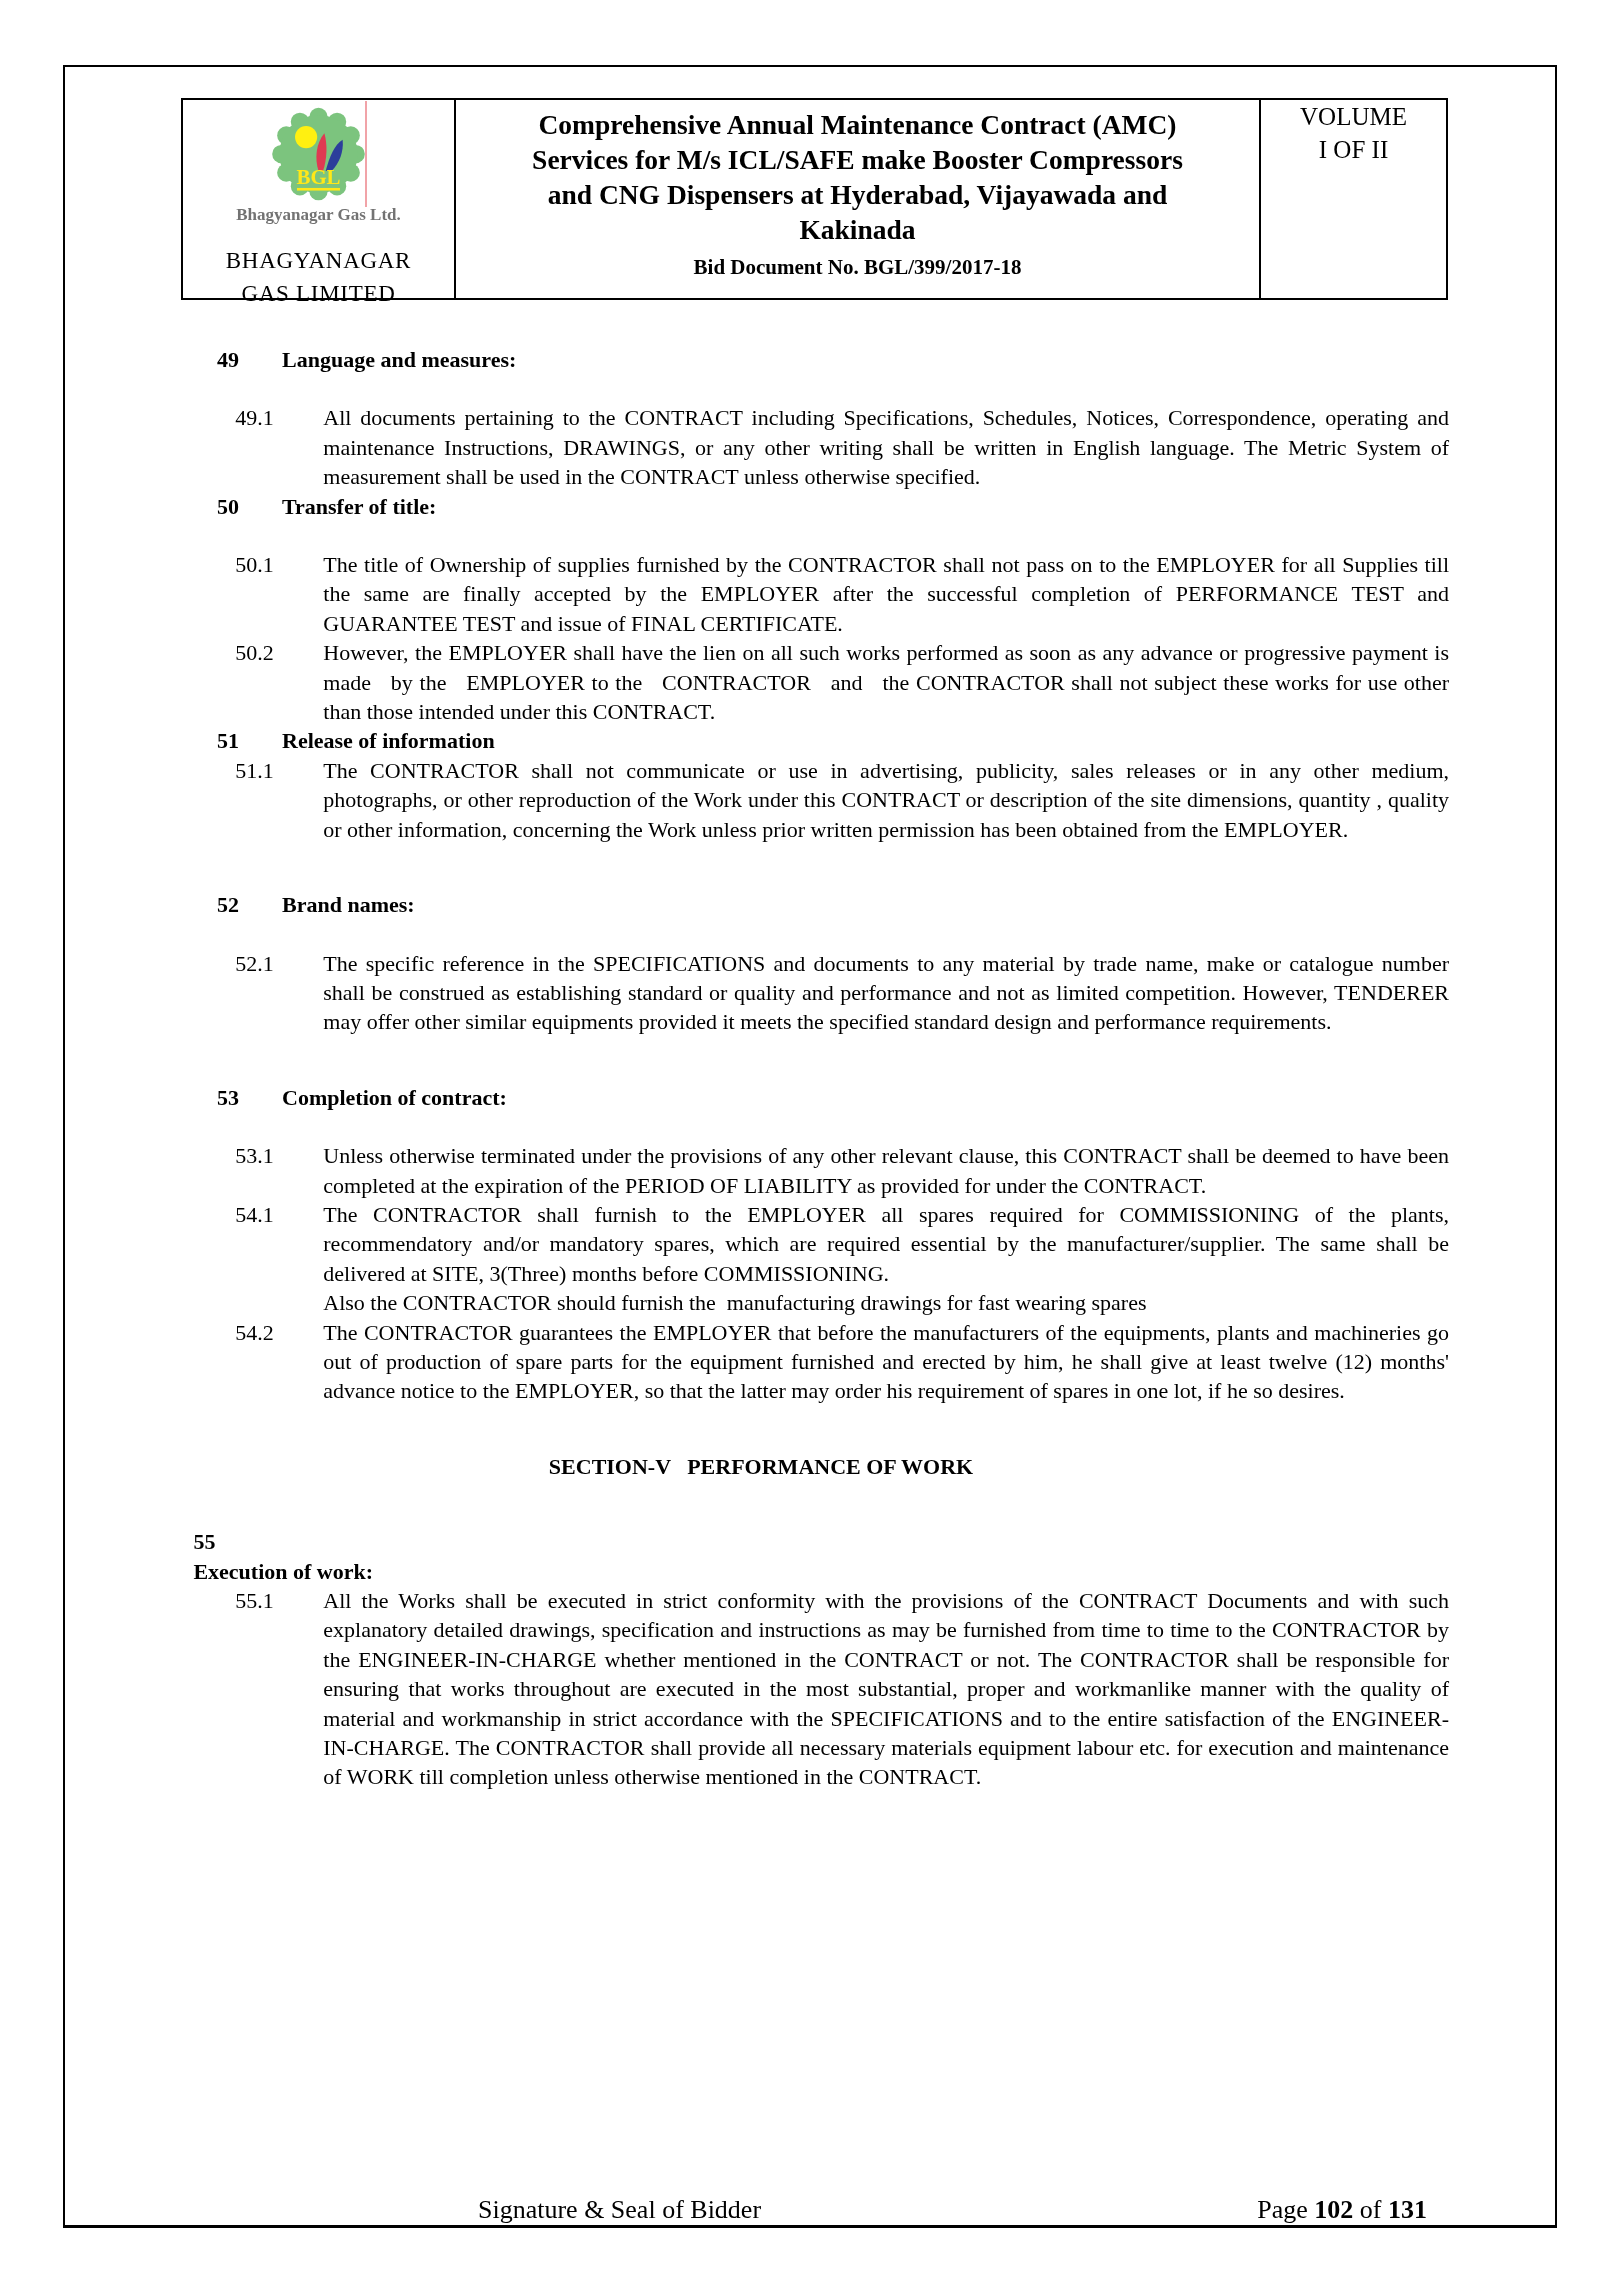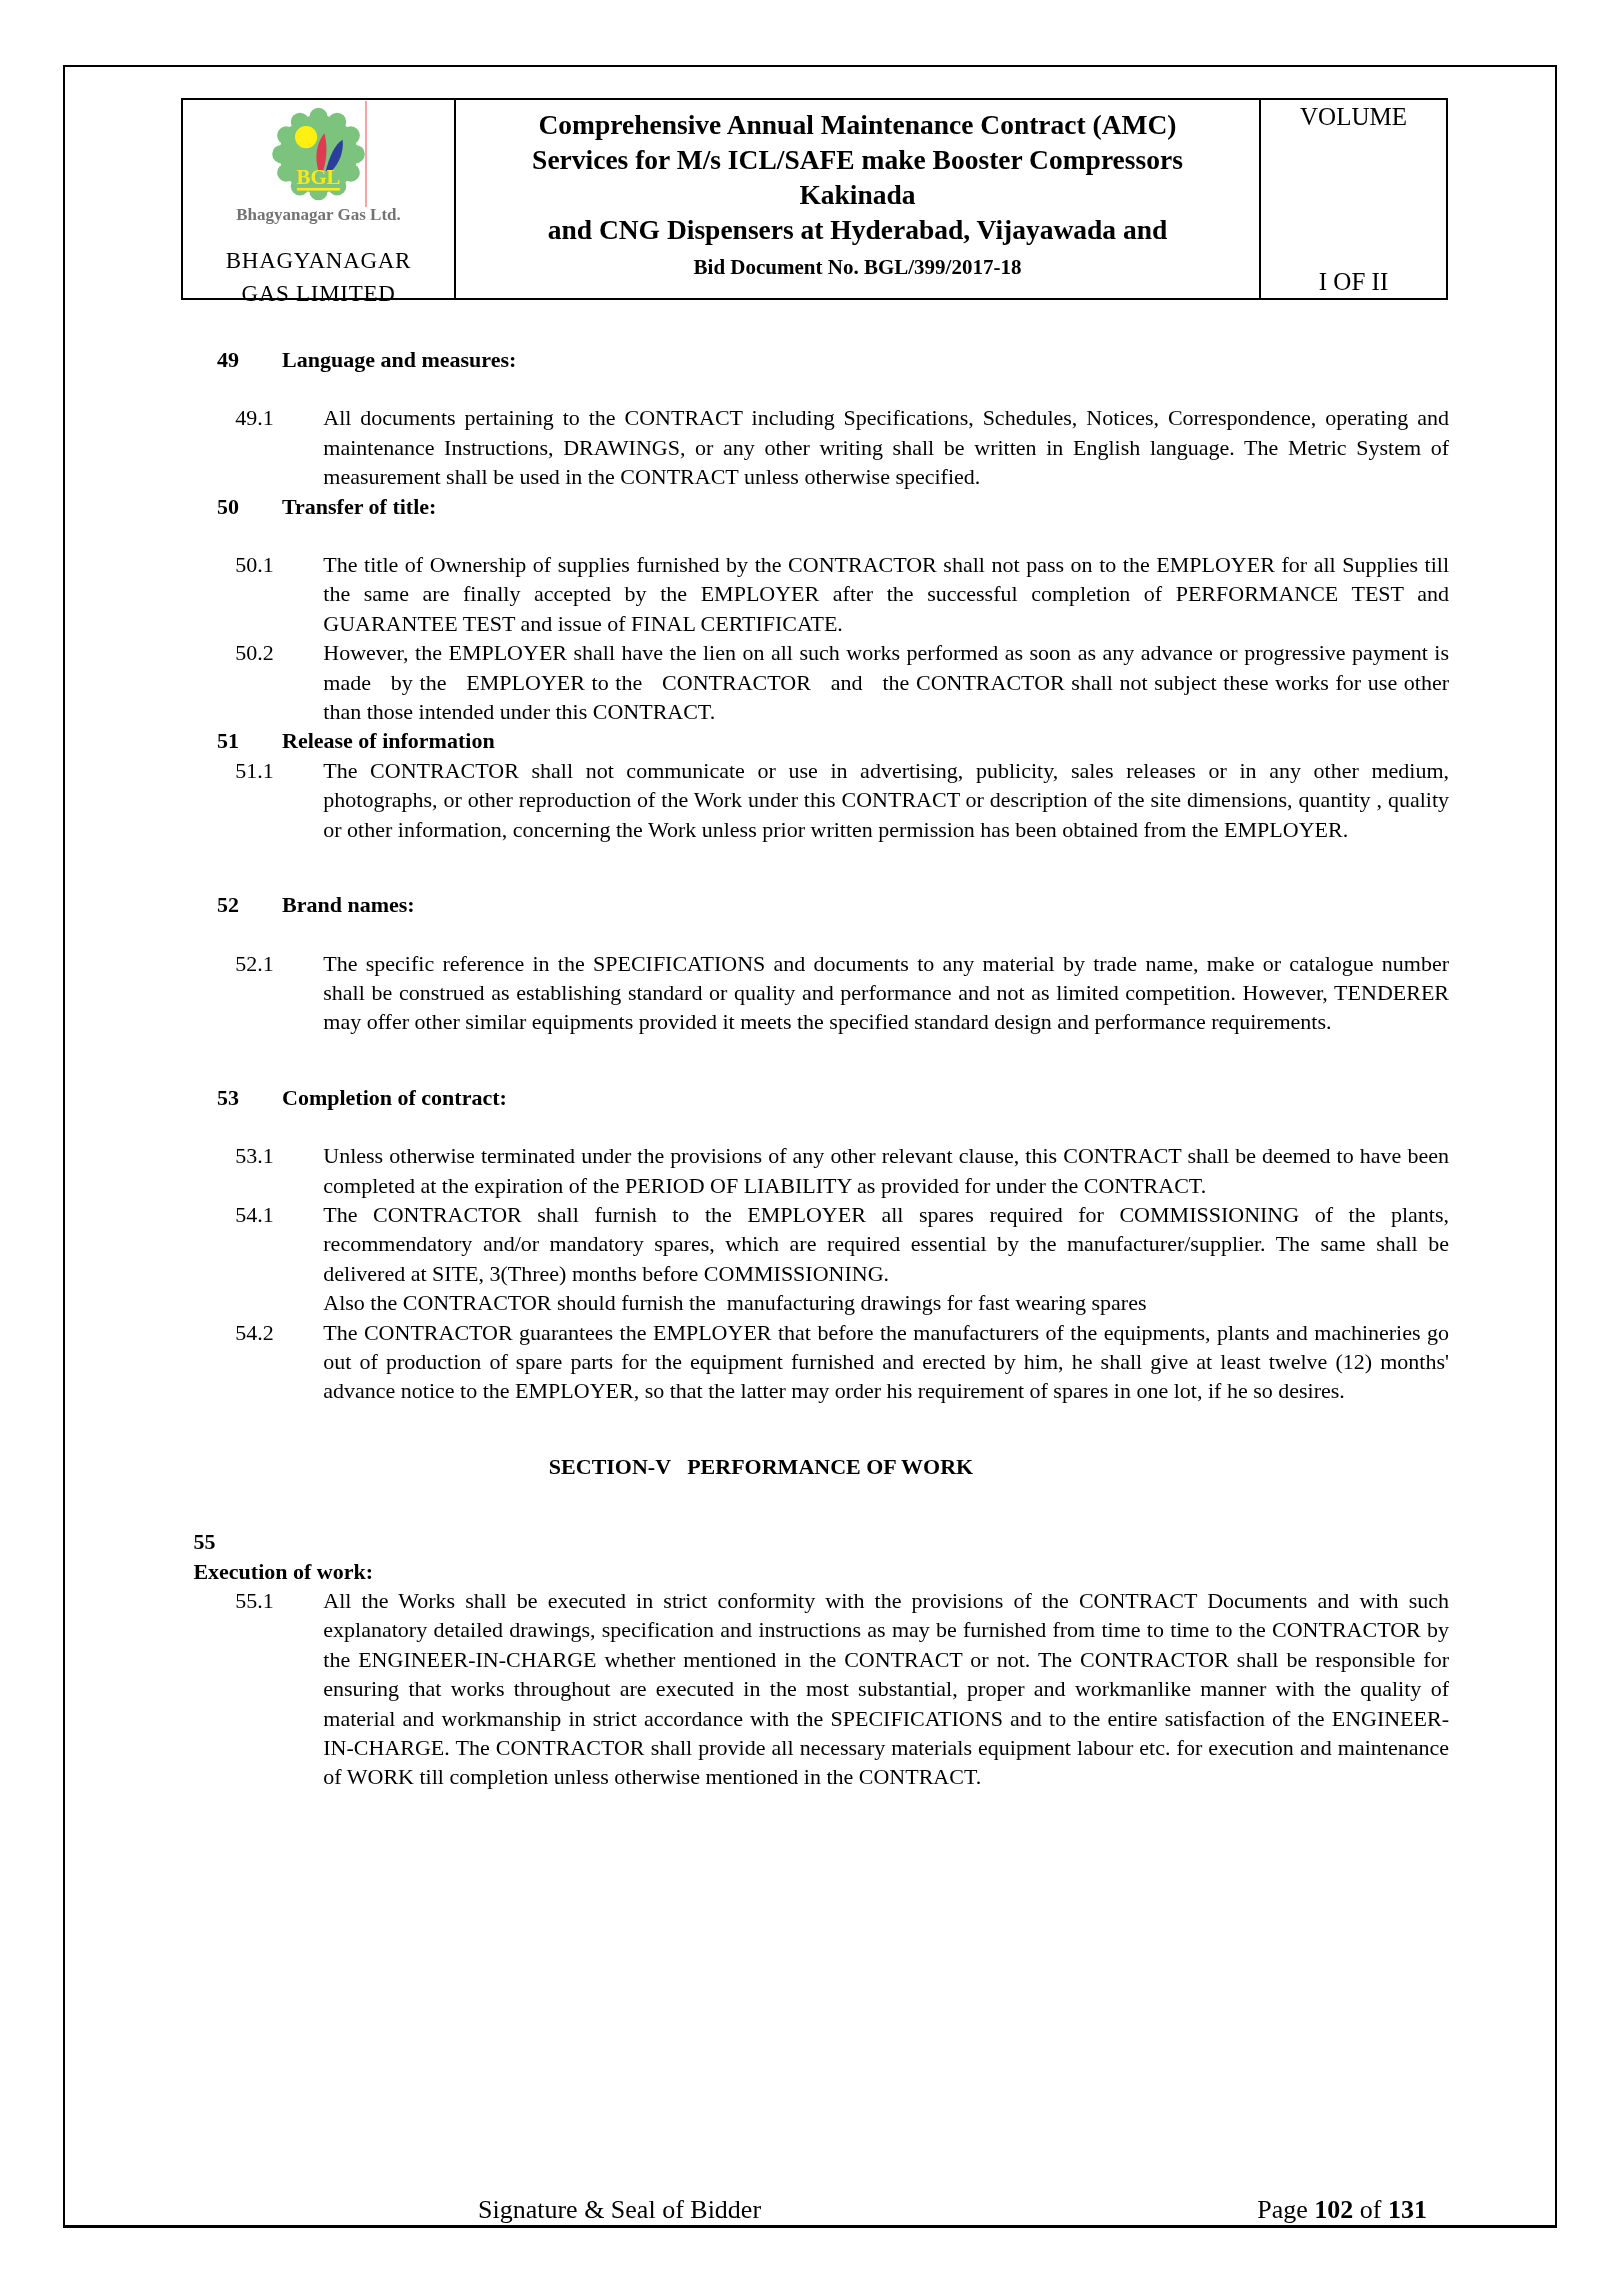--- a/index.html
+++ b/index.html
@@ -12,21 +12,21 @@
     border:2px solid #000;border-bottom-width:3.3px;box-sizing:border-box;background:#fff;
   }
   
   .hdr{
     position:absolute;left:116px;top:31px;width:1267px;height:202px;
     border:2px solid #000;box-sizing:border-box;display:flex;background:#fff;
   }
   .hc{box-sizing:border-box;}
   .hc1{width:273px;border-right:2px solid #000;text-align:center;}
   .hc2{flex:1;border-right:2px solid #000000;text-align:center;padding-top:6.5px;}
-  .hc3{width:185px;display:flex;flex-direction:column;justify-content:space-between;align-items:center;}
+  .hc3{width:185px;display:flex;flex-direction:column;justify-content:flex-start;align-items:center;}
   .logo-wrap{margin-top:6.5px;line-height:0;}
   .logo-caption{font-size:17px;line-height:18.3px;font-weight:bold;color:#737373;margin-top:1.3px;}
   .company{font-size:23px;line-height:33px;margin-top:20px;letter-spacing:0.7px;}
   .title-line{font-weight:bold;font-size:27.5px;line-height:35px;}
   .bid-line{font-weight:bold;font-size:21px;line-height:35px;margin-top:3.9px;}
   .vol-line{font-size:25px;line-height:33px;}
   .logo-pink{position:absolute;left:300px;top:34px;width:2px;height:106px;background:#F1A3A8;}
   
   .doc-body{
     position:absolute;left:152px;top:278px;width:1232px;
@@ -82,22 +82,22 @@
       </div>
       <div class="logo-caption">Bhagyanagar Gas Ltd.</div>
       <div class="company">
         <div>BHAGYANAGAR</div>
         <div>GAS LIMITED</div>
       </div>
     </div>
     <div class="hc hc2">
       <div class="title-line">Comprehensive Annual Maintenance Contract (AMC)</div>
       <div class="title-line">Services for M/s ICL/SAFE make Booster Compressors</div>
+      <div class="title-line">and CNG Dispensers at Hyderabad, Vijayawada and</div>
       <div class="title-line">Kakinada</div>
-      <div class="title-line">and CNG Dispensers at Hyderabad, Vijayawada and</div>
       <div class="bid-line">Bid Document No. BGL/399/2017-18</div>
     </div>
     <div class="hc hc3">
       <div class="vol-line">VOLUME</div>
       <div class="vol-line">I OF II</div>
     </div>
   </div>
   <div class="logo-pink"></div>
 
   <div class="doc-body">

